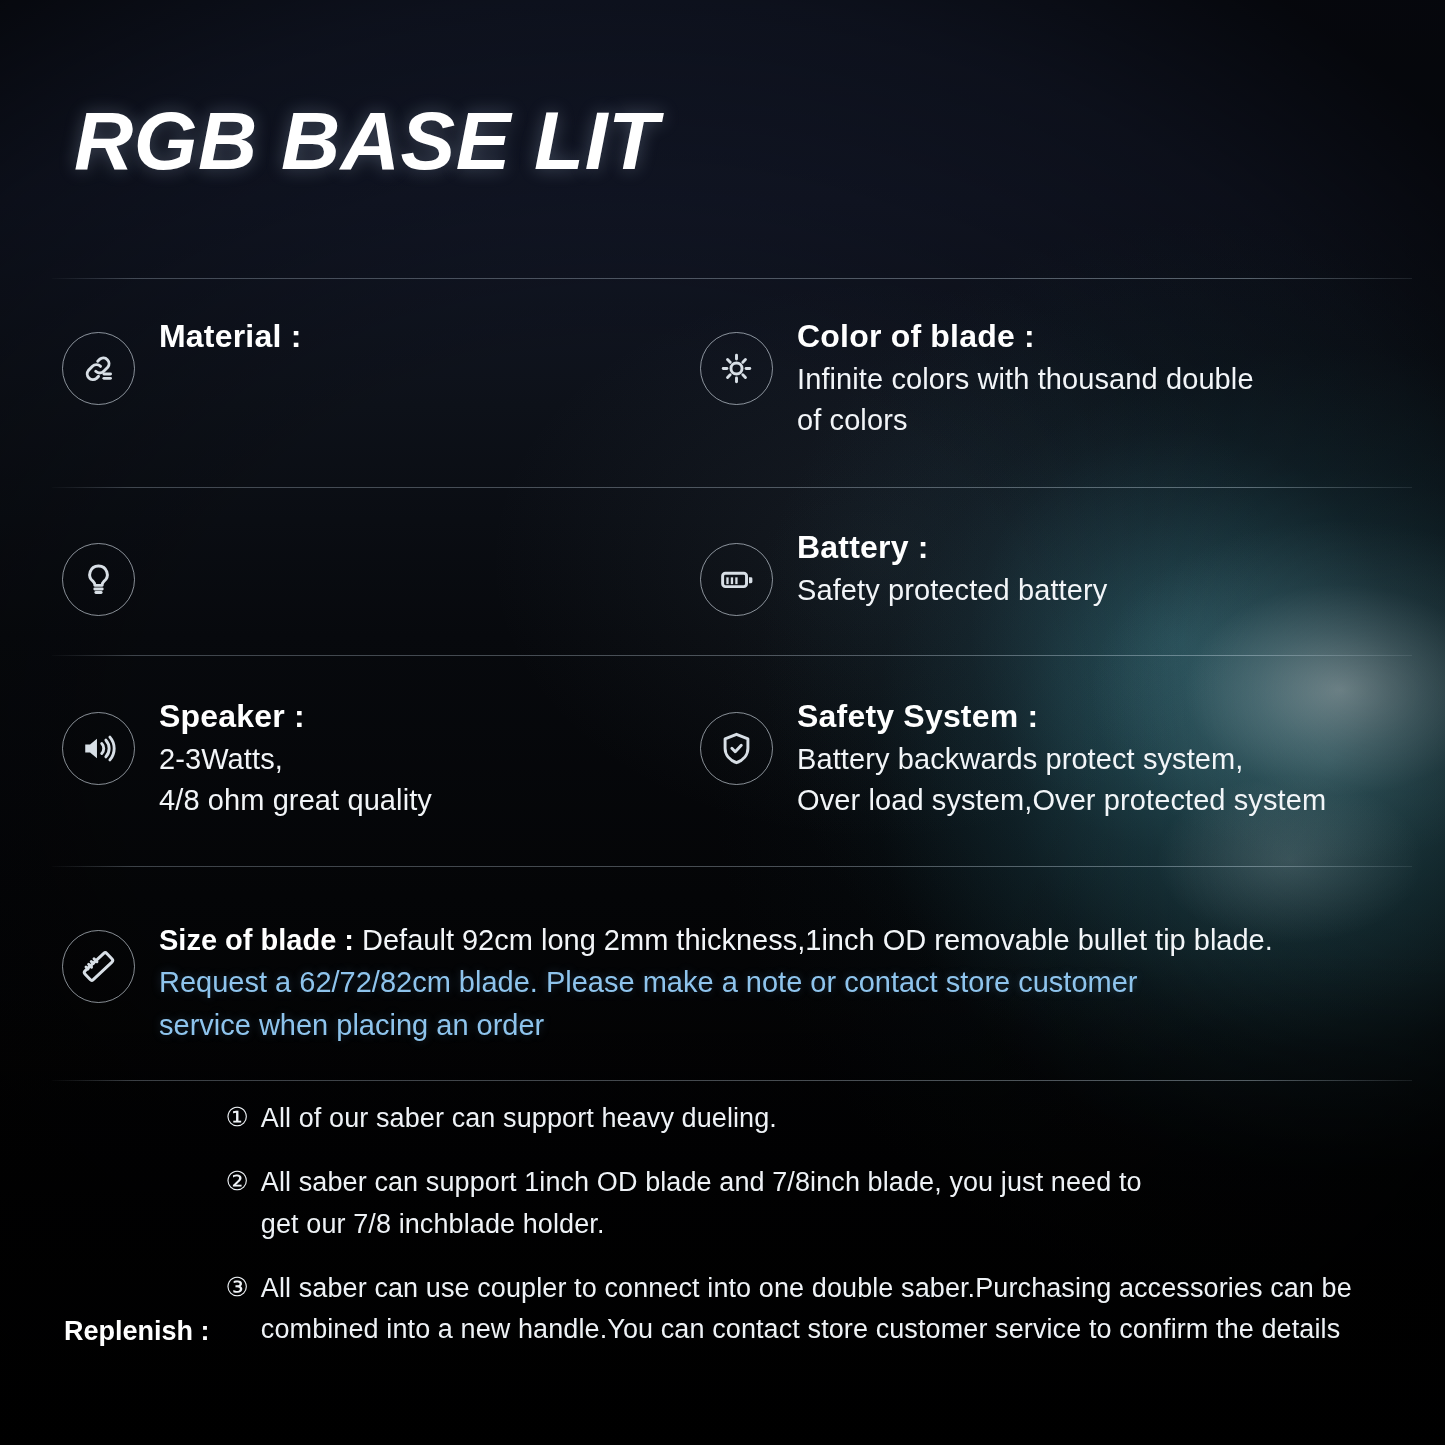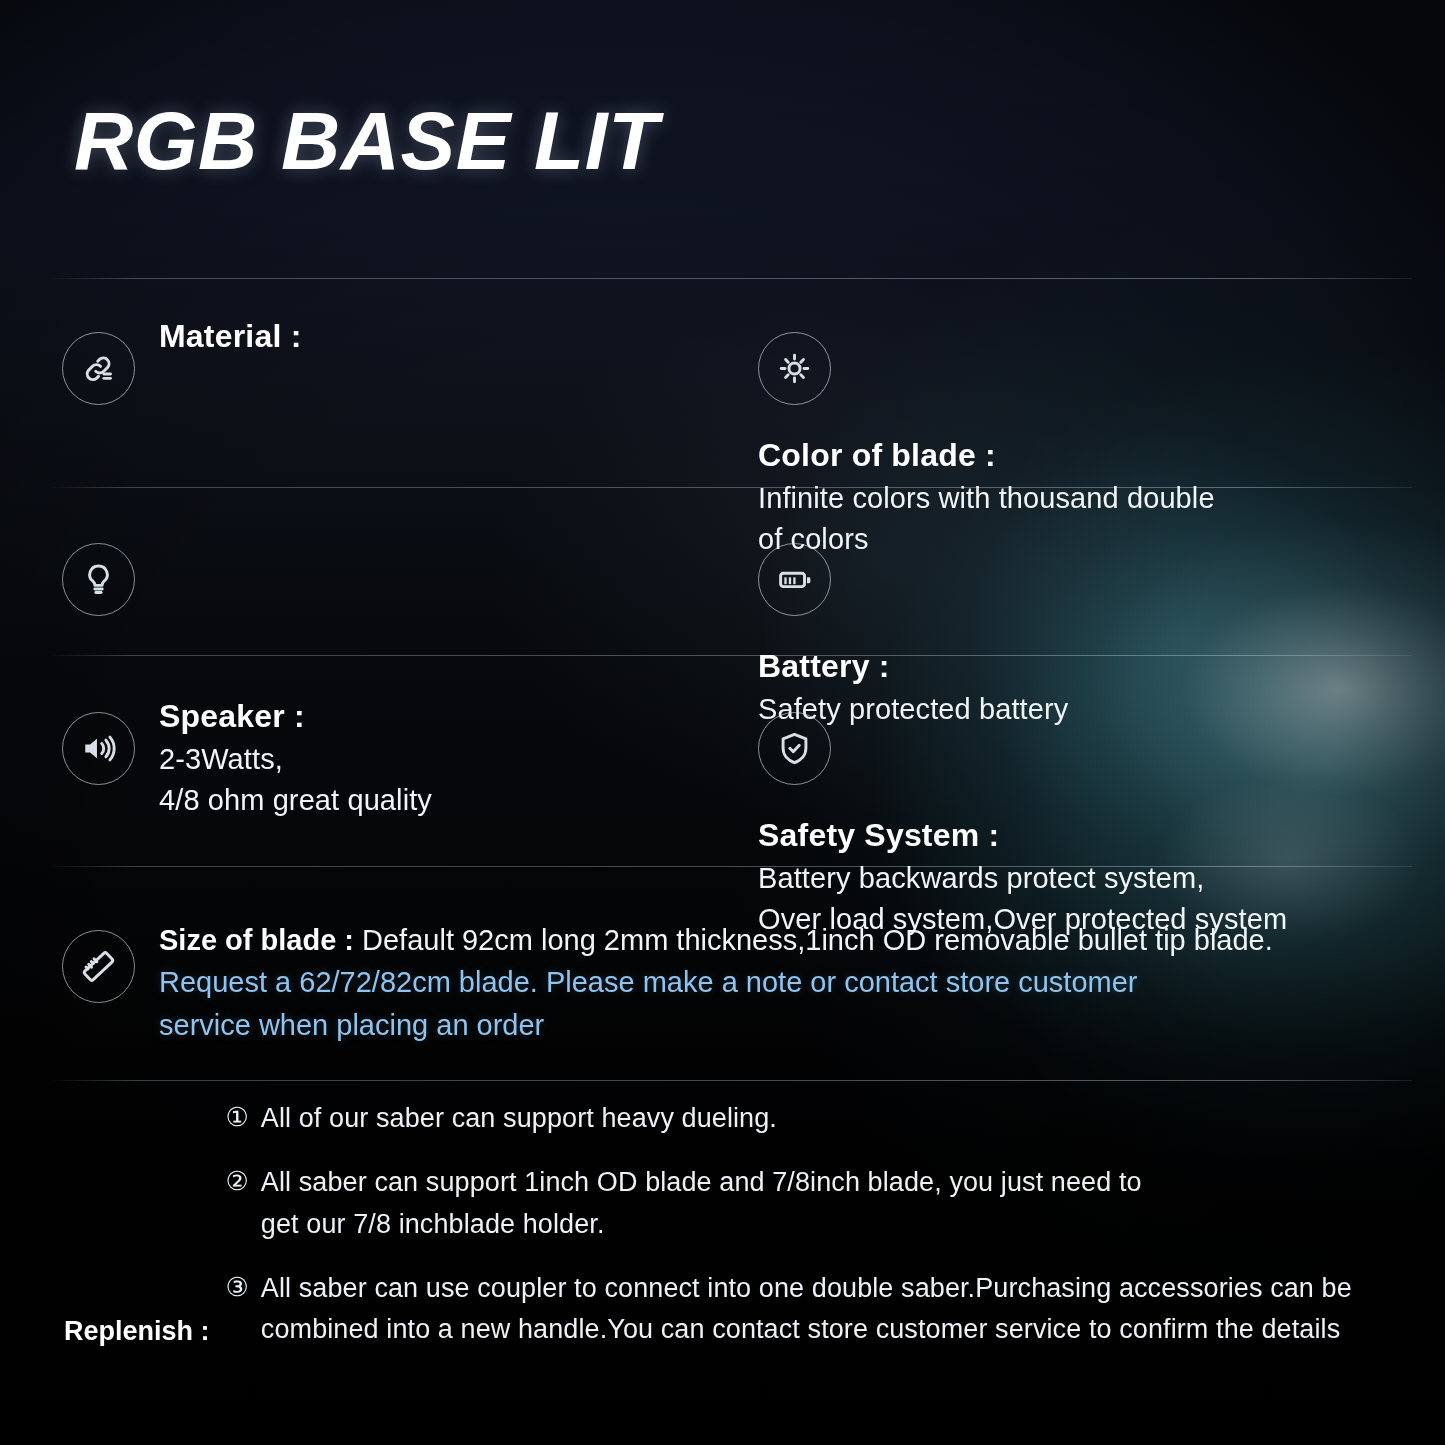--- a/index.html
+++ b/index.html
@@ -124,21 +124,21 @@
   }
 
   
   .spec {
     position: absolute;
     display: flex;
     align-items: flex-start;
     gap: 24px;
   }
   .spec.col-left  { left: 62px; }
-  .spec.col-right { left: 758px; flex-direction: column; }
+  .spec.col-right { left: 700px; }
 
   .icon-circle {
     flex: 0 0 auto;
     width: 73px;
     height: 73px;
     border-radius: 50%;
     border: 1.4px solid rgba(214,224,234,0.62);
     display: flex;
     align-items: center;
     justify-content: center;

